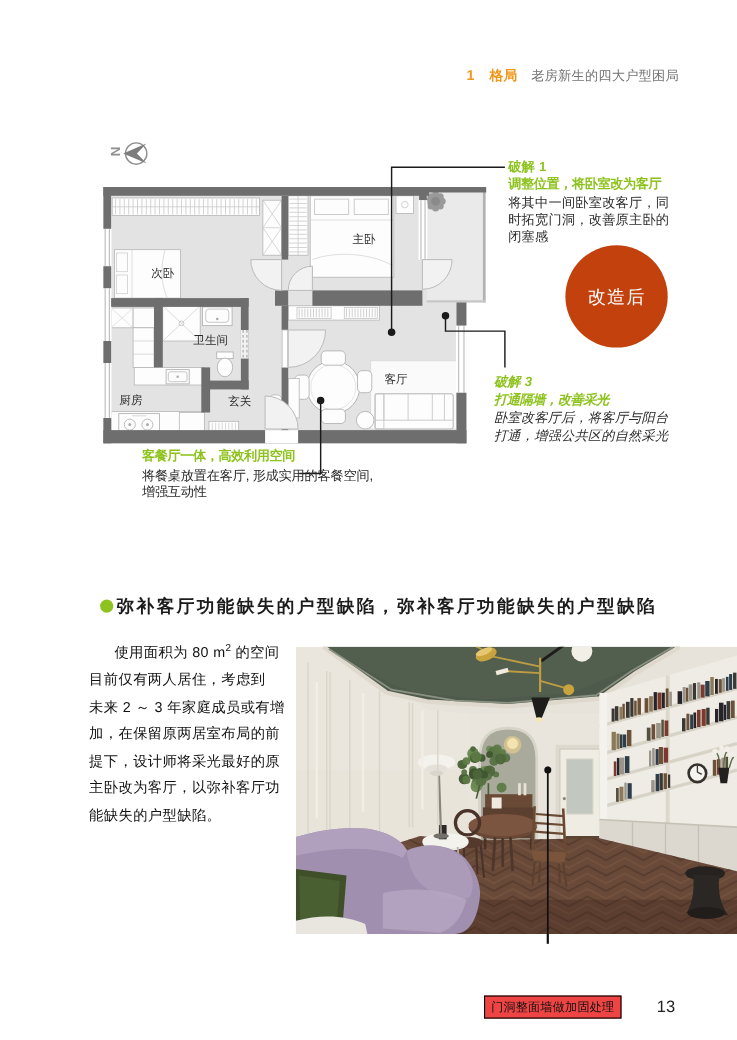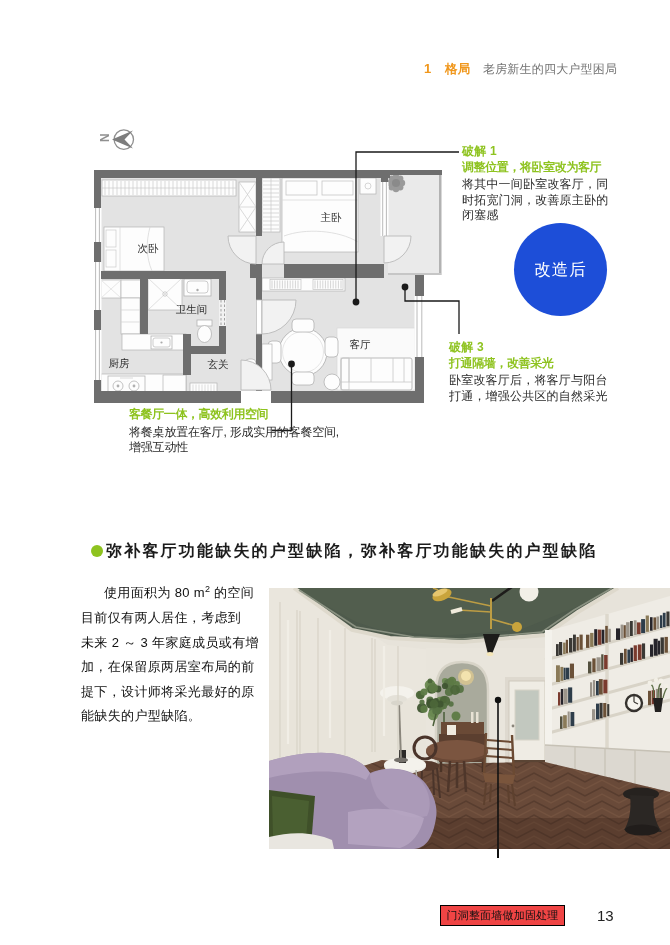--- a/index.html
+++ b/index.html
@@ -349,44 +349,45 @@
       <text x="104" y="147" transform="rotate(-90 104 142)" font-size="12" font-weight="bold" fill="#909090" font-family="Liberation Sans, sans-serif">N</text>
     </g>
   </svg>
 
 <div class="abs ann" style="left:462px;top:144px;white-space:nowrap;">
   <div class="g">破解 1</div>
   <div class="g" style="letter-spacing:-0.4px;">调整位置，将卧室改为客厅</div>
   <div style="margin-top:2px;">将其中一间卧室改客厅，同<br>时拓宽门洞，改善原主卧的<br>闭塞感</div>
 </div>
 
-<div class="abs" style="left:514px;top:223px;width:93px;height:93px;border-radius:50%;background:#1d4ed8;
+<div class="abs" style="left:514px;top:223px;width:93px;height:93px;border-radius:50%;background:#c2410c;
      color:#ffffff;font-size:16.5px;letter-spacing:1px;display:flex;align-items:center;justify-content:center;">改造后</div>
 
-<div class="abs ann" style="left:449px;top:340px;white-space:nowrap;">
+<div class="abs ann" style="left:449px;top:340px;white-space:nowrap;font-style:italic;">
   <div class="g">破解 3</div>
   <div class="g" style="letter-spacing:-0.4px;">打通隔墙，改善采光</div>
   <div style="margin-top:2px;">卧室改客厅后，将客厅与阳台<br>打通，增强公共区的自然采光</div>
 </div>
 
 <div class="abs ann" style="left:129px;top:407px;white-space:nowrap;">
   <div class="g" style="letter-spacing:-0.4px;">客餐厅一体，高效利用空间</div>
   <div style="margin-top:2px;letter-spacing:-0.2px;">将餐桌放置在客厅, 形成实用的客餐空间,<br>增强互动性</div>
 </div>
 
 <div class="abs" style="left:91px;top:541px;white-space:nowrap;">
   <span style="display:inline-block;width:12px;height:12px;border-radius:50%;background:#8ec31f;vertical-align:-1px;"></span><span style="font-size:16px;font-weight:bold;color:#1c1c1c;letter-spacing:2.2px;margin-left:3px;">弥补客厅功能缺失的户型缺陷，弥补客厅功能缺失的户型缺陷</span>
 </div>
 
 <div class="abs" style="left:81px;top:577px;font-size:13px;line-height:24.6px;color:#111111;letter-spacing:0.35px;white-space:nowrap;">
   <div style="padding-left:23px;">使用面积为 80 m<sup style="font-size:9px;letter-spacing:0;">2</sup> 的空间</div>
   <div>目前仅有两人居住，考虑到</div>
   <div>未来 2 ～ 3 年家庭成员或有增</div>
   <div>加，在保留原两居室布局的前</div>
   <div>提下，设计师将采光最好的原</div>
+  <div>主卧改为客厅，以弥补客厅功</div>
   <div>能缺失的户型缺陷。</div>
 </div>
 
 <svg style="position:absolute;left:269px;top:588px" width="401" height="261" viewBox="269 588 401 261">
 <g>
       <rect x="269" y="588" width="401" height="261" fill="#e7e3da"></rect>
     </g>
 
 <g>
       <polygon points="269,588 300,588 388,645 432,650 432,766 269,772" fill="#eae6dd"></polygon>

